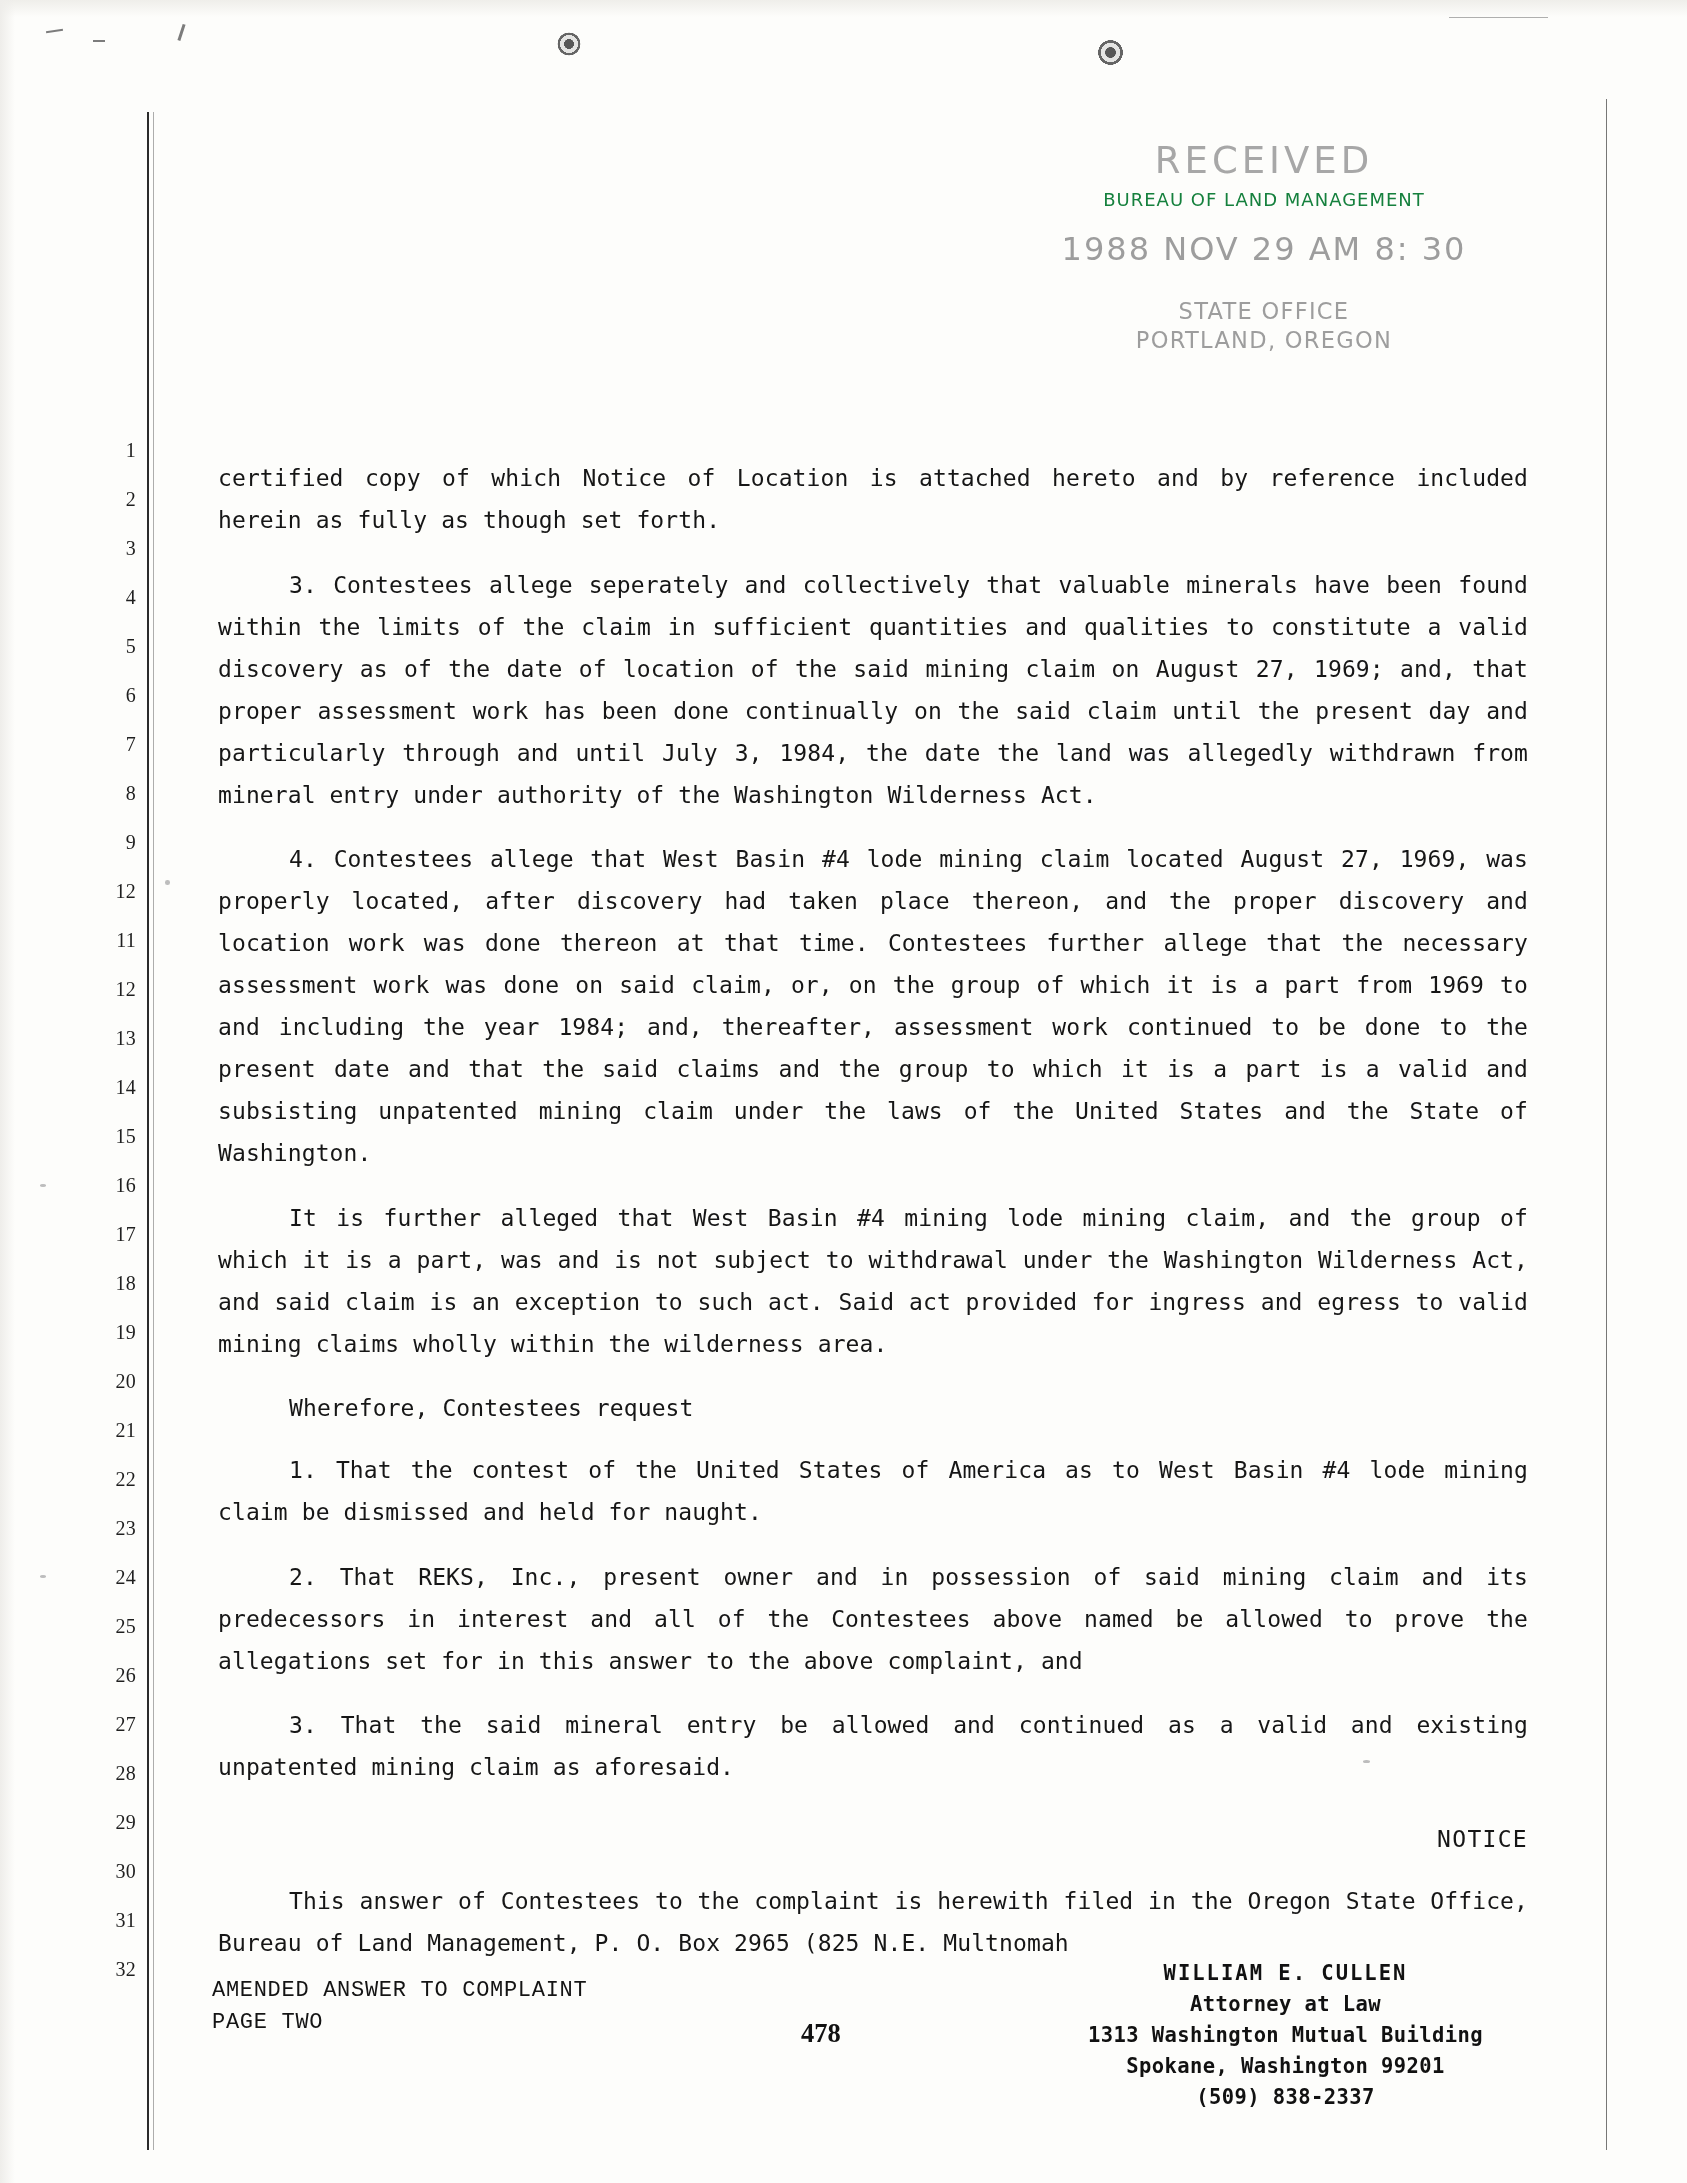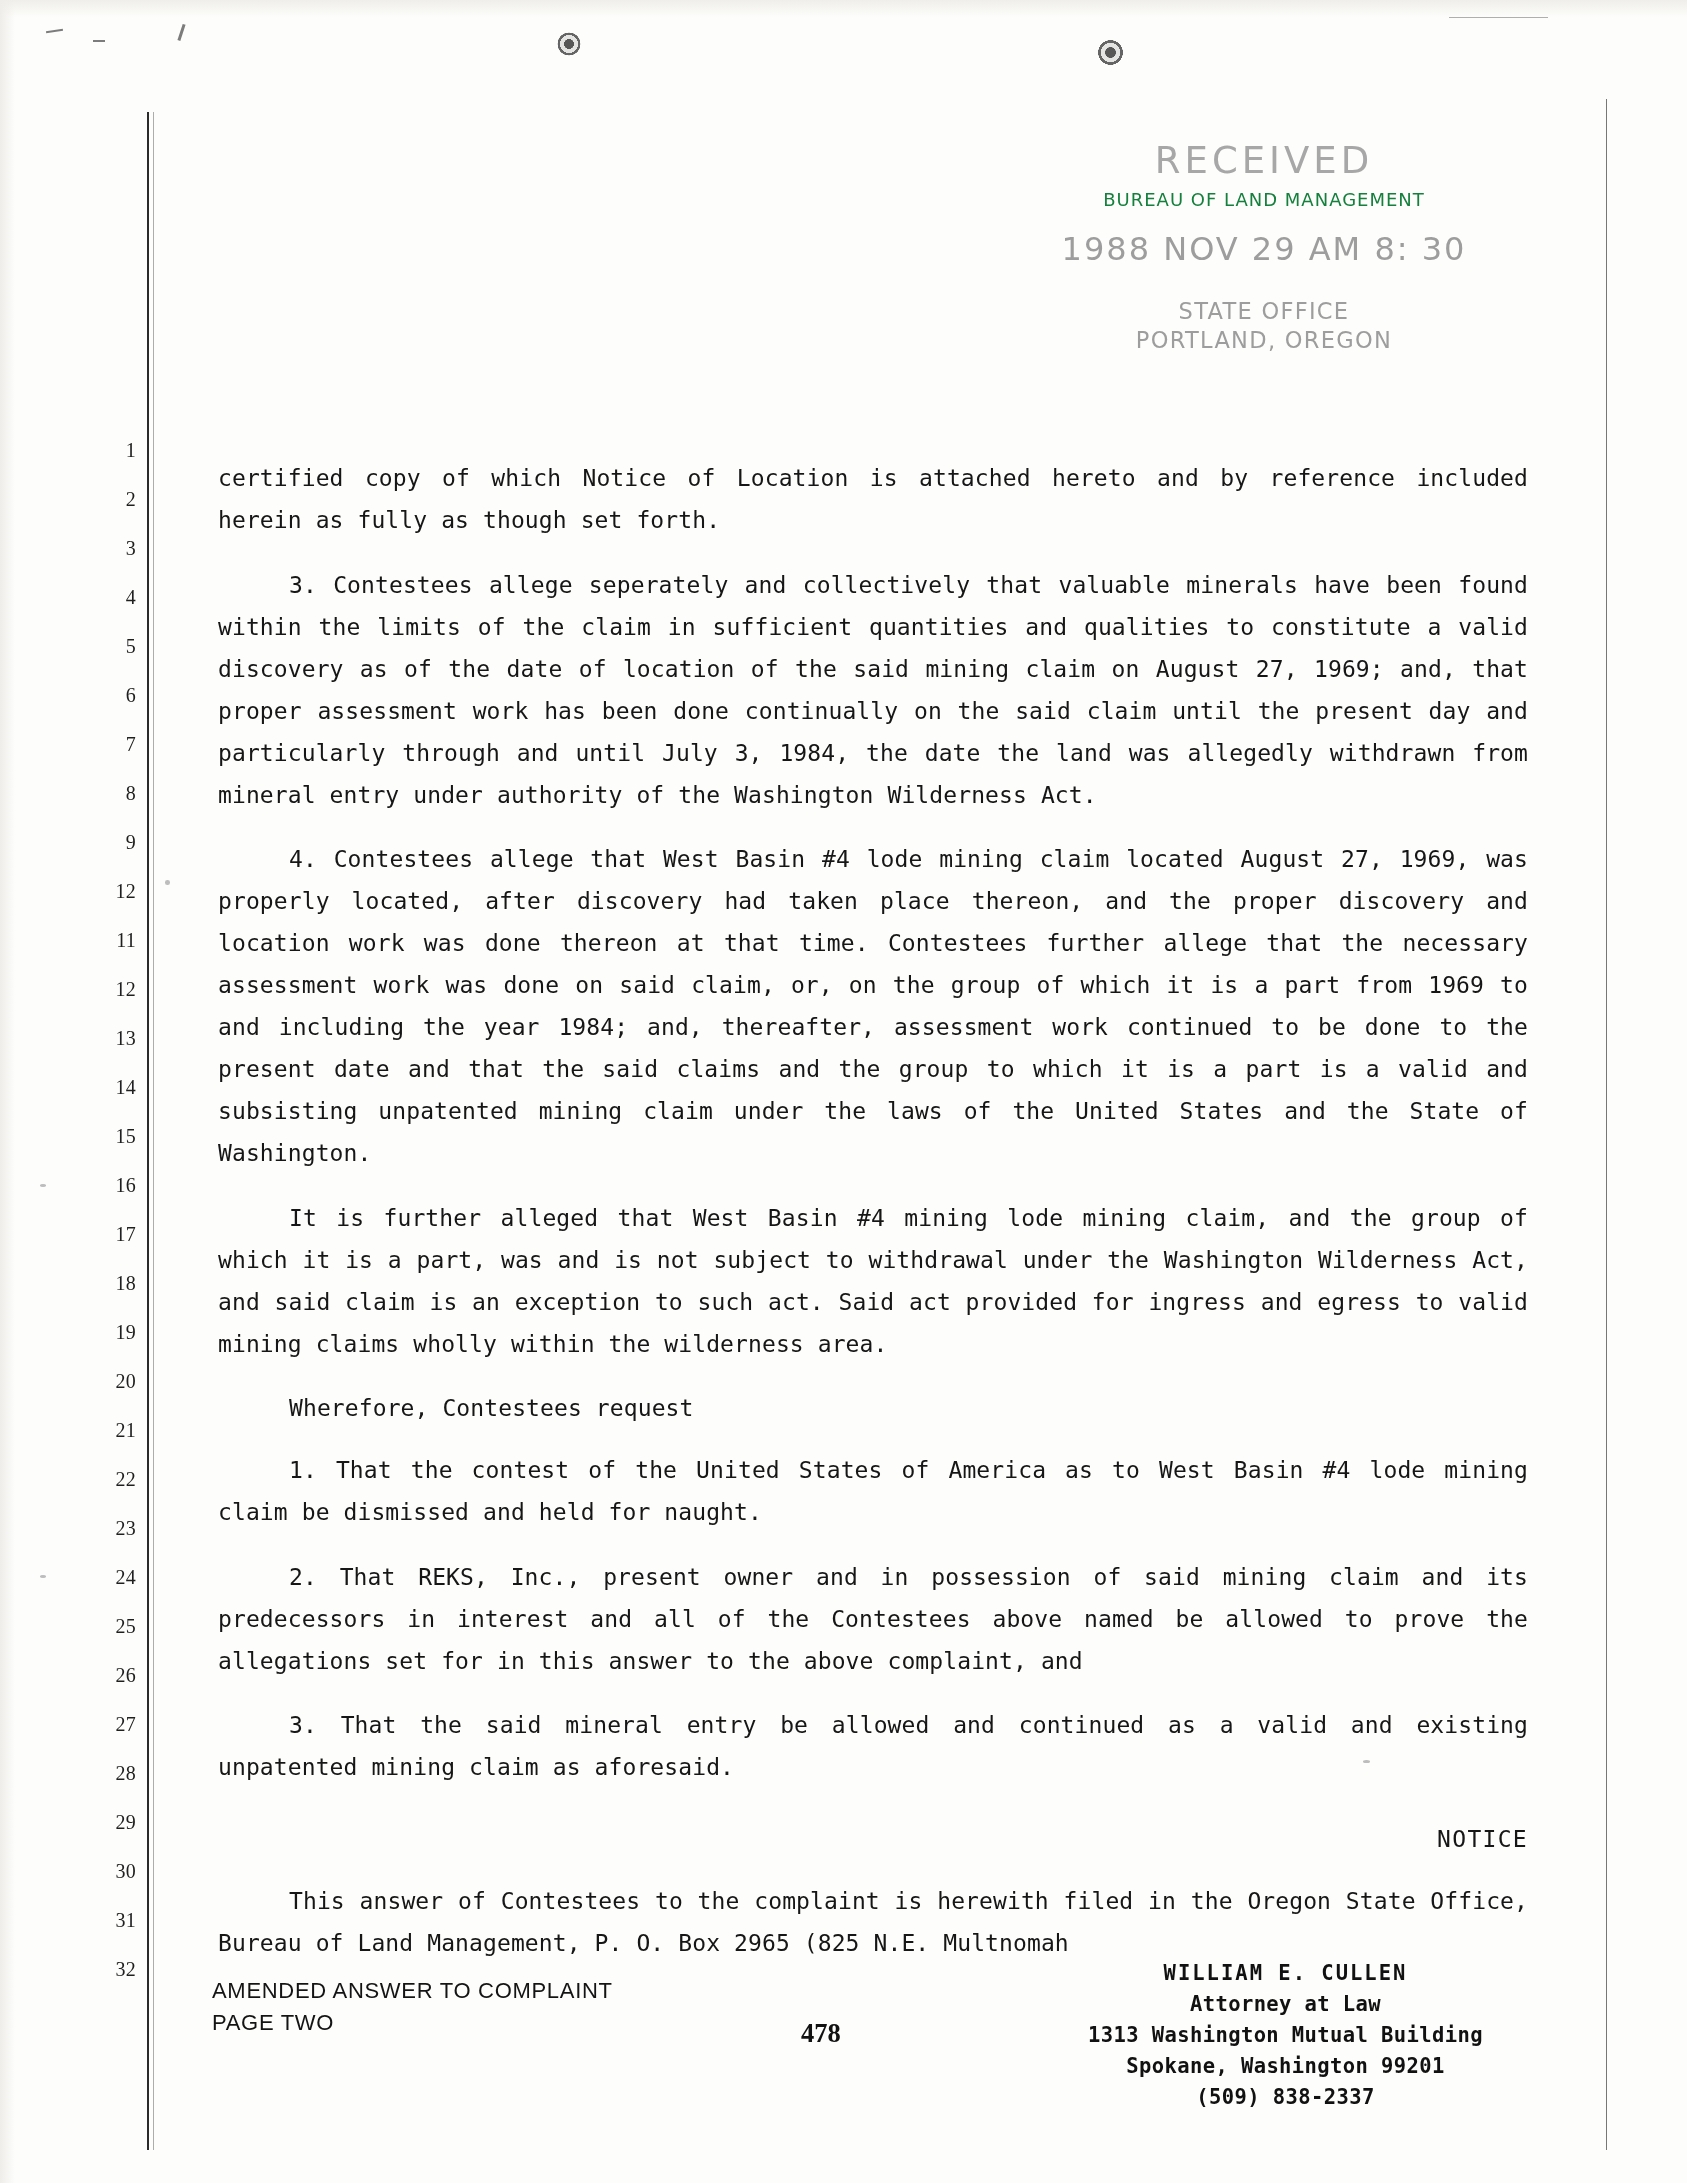--- a/index.html
+++ b/index.html
@@ -159,21 +159,21 @@
     text-align: right;
     margin: 30px 0 20px 0;
     letter-spacing: 1.3px;
   }
 
   
   .footer-left {
     position: absolute;
     top: 1975px;
     left: 212px;
-    font-family: Liberation Sans, sans-serif;
+    font-family: Liberation Mono, monospace;
     font-size: 22px;
     line-height: 32px;
     color: #141414;
     letter-spacing: 0.7px;
   }
   .page-number {
     position: absolute;
     top: 2018px;
     left: 801px;
     font-family: "Liberation Serif", serif;

